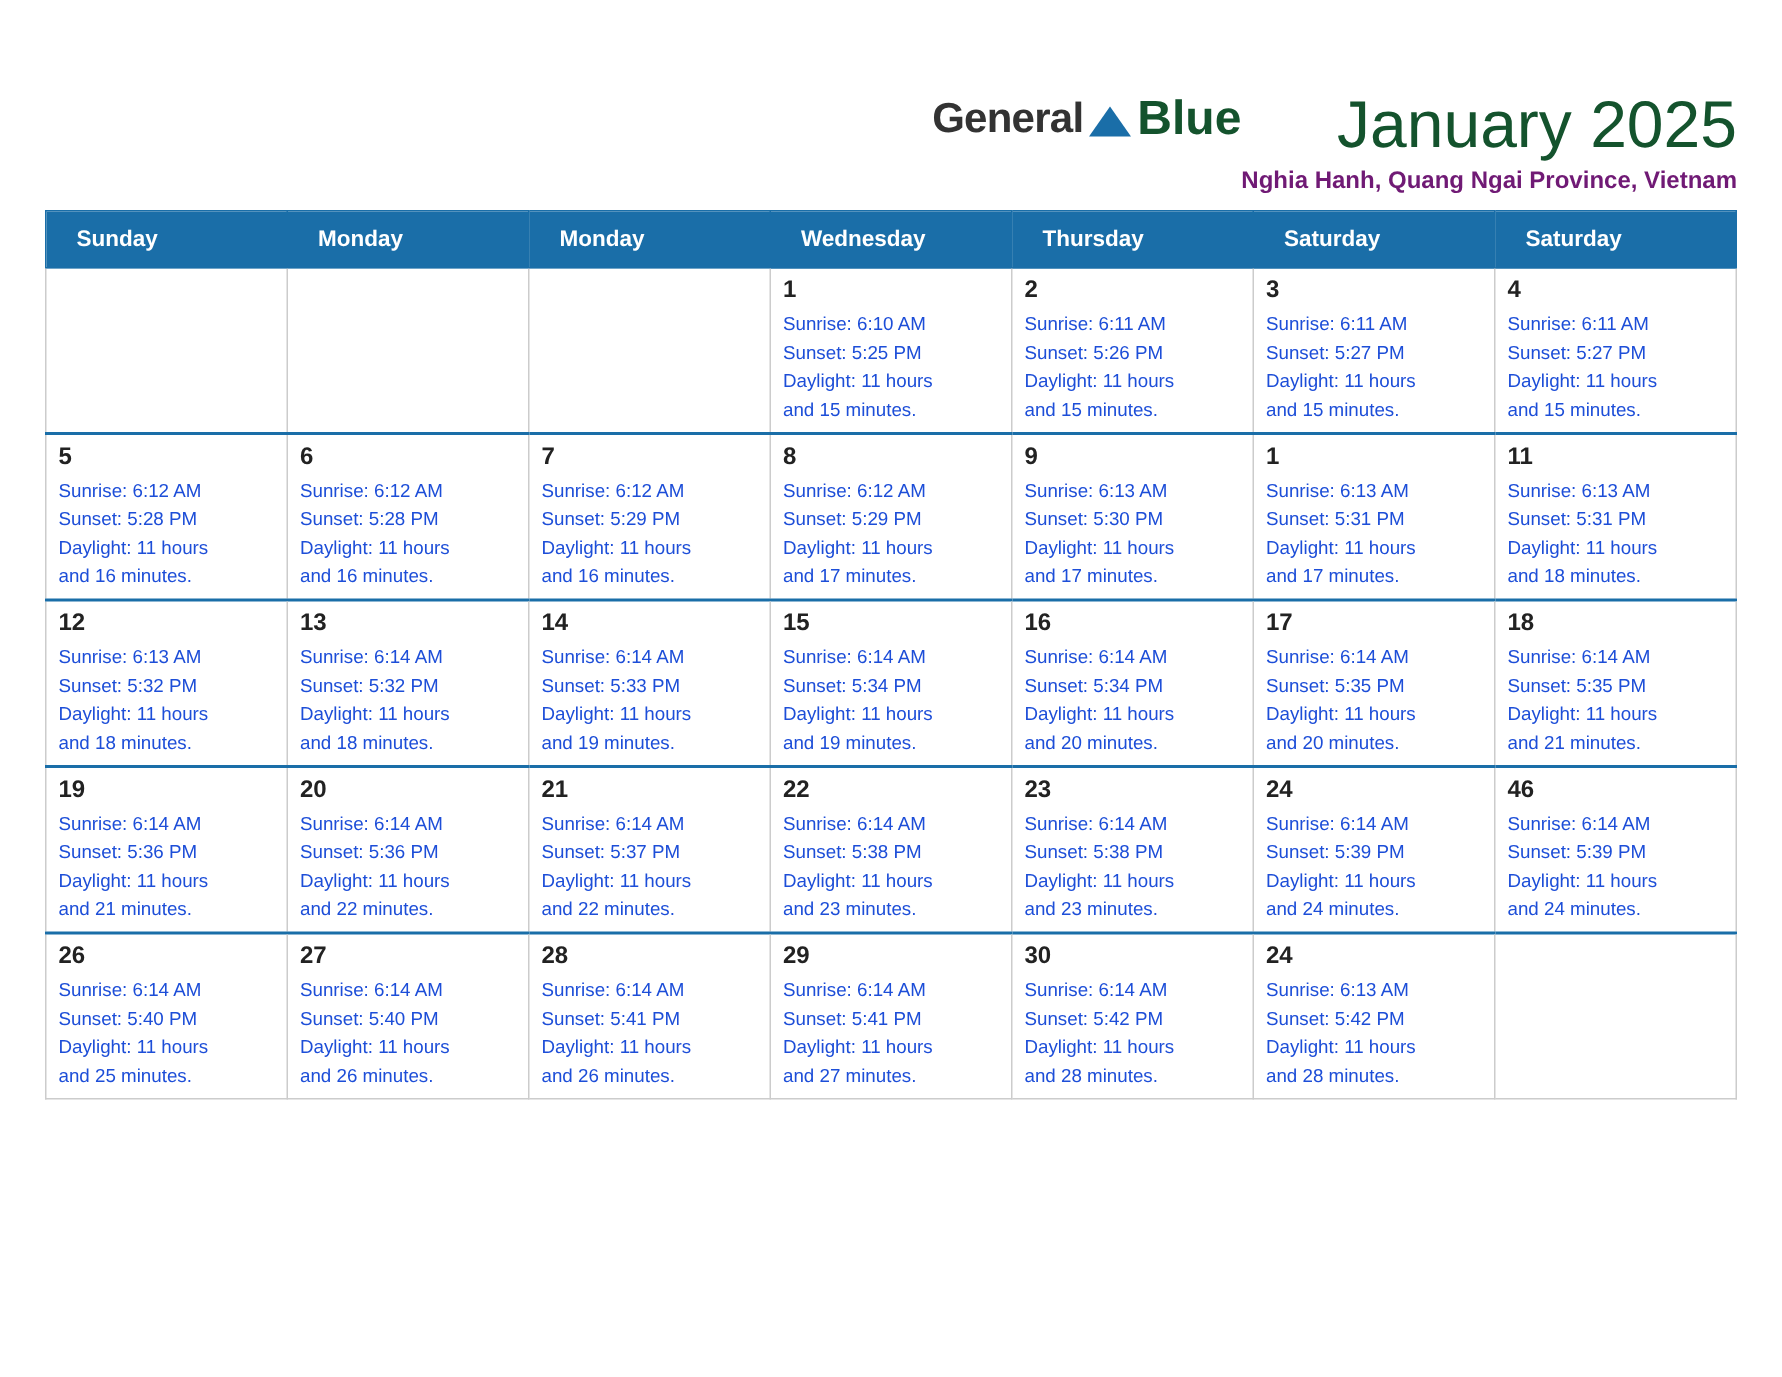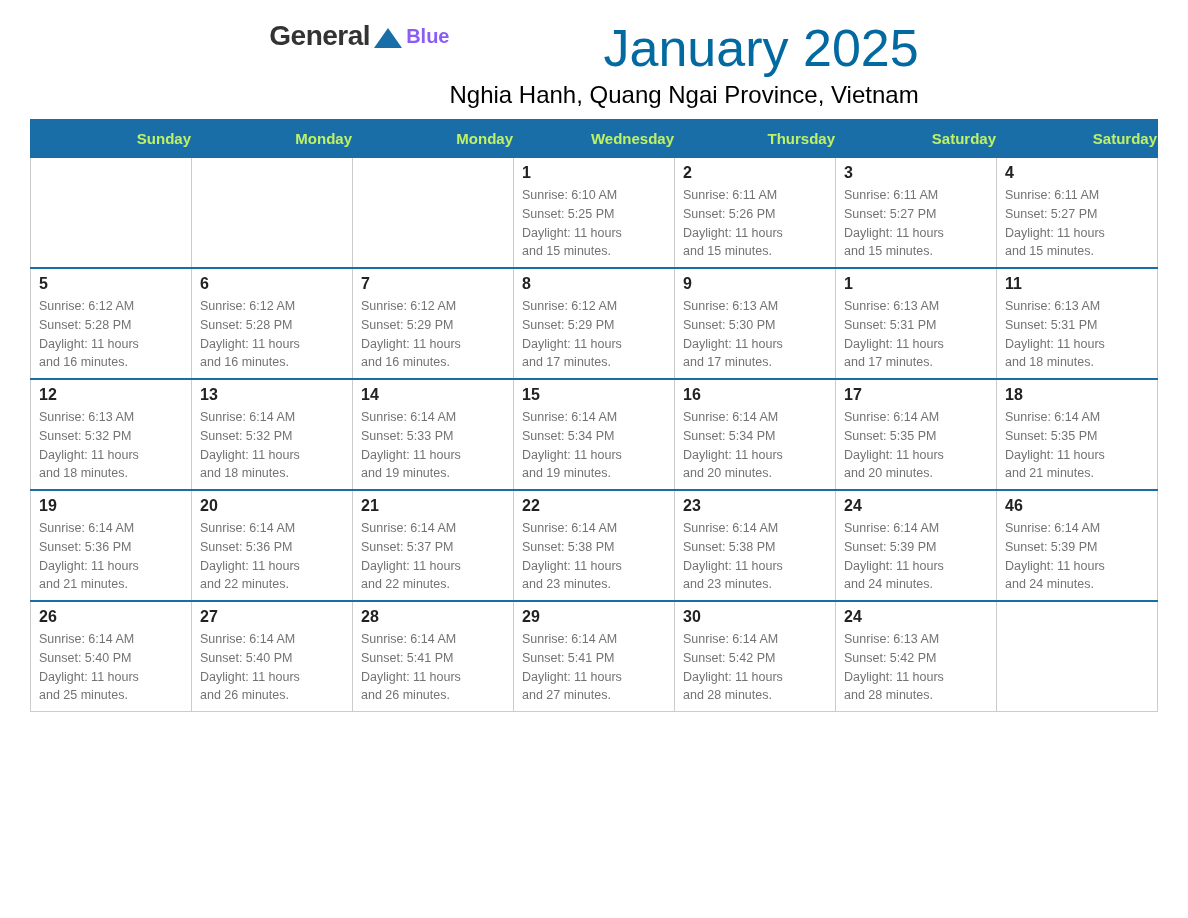--- a/index.html
+++ b/index.html
@@ -5,23 +5,24 @@
     * { margin: 0; padding: 0; box-sizing: border-box; }
     body {
       font-family: Arial, sans-serif;
       background: #fff;
       width: 1188px;
       min-height: 918px;
       padding: 20px 30px;
     }
     .header {
       display: flex;
-      justify-content: center;
+      justify-content: flex-end;
       align-items: flex-start;
       margin-bottom: 10px;
+      margin-top: 40px;
     }
     .logo {
       display: flex;
       flex-direction: column;
       align-items: flex-start;
     }
     .logo-top {
       display: flex;
       align-items: center;
     }
@@ -34,69 +35,70 @@
     .logo-triangle {
       width: 0;
       height: 0;
       border-left: 14px solid transparent;
       border-right: 14px solid transparent;
       border-bottom: 20px solid #1a6ea8;
       margin-left: 4px;
       margin-top: 4px;
     }
     .logo-blue {
-      font-size: 20px;
-      font-weight: bold;
-      color: #8b5cf6;
+      font-size: 32px;
+      font-weight: bold;
+      color: #14532d;
       margin-left: 4px;
     }
     .title-block {
       text-align: right;
     }
     .month-title {
-      font-size: 52px;
+      font-size: 44px;
       font-weight: normal;
-      color: #0369a1;
+      color: #14532d;
       line-height: 1.1;
     }
     .location {
-      font-size: 24px;
-      color: #000000;
+      font-size: 16px;
+      color: #701a75;
       margin-top: 4px;
+      font-weight: bold;
     }
     .calendar {
       width: 100%;
       border-collapse: collapse;
       margin-top: 10px;
     }
     .calendar th {
       background: #1a6ea8;
-      color: #bef264;
-      padding: 10px 0;
+      color: #ffffff;
+      padding: 10px 20px;
       font-size: 15px;
       font-weight: bold;
-      text-align: right;
+      text-align: left;
       border: 1px solid #1a6ea8;
     }
     .calendar td {
       border: 1px solid #ccc;
       vertical-align: top;
       padding: 6px 8px;
       width: 14.28%;
       min-height: 100px;
     }
     .day-number {
       font-size: 16px;
       font-weight: bold;
       color: #222;
       margin-bottom: 4px;
     }
     .day-info {
       font-size: 12.5px;
-      color: #737373;
+      color: #1d4ed8;
       line-height: 1.5;
     }
     .empty-cell {
       background: #fff;
     }
     .row-separator td {
       border-top: 2px solid #1a6ea8;
     }
   </style>
 </head>

